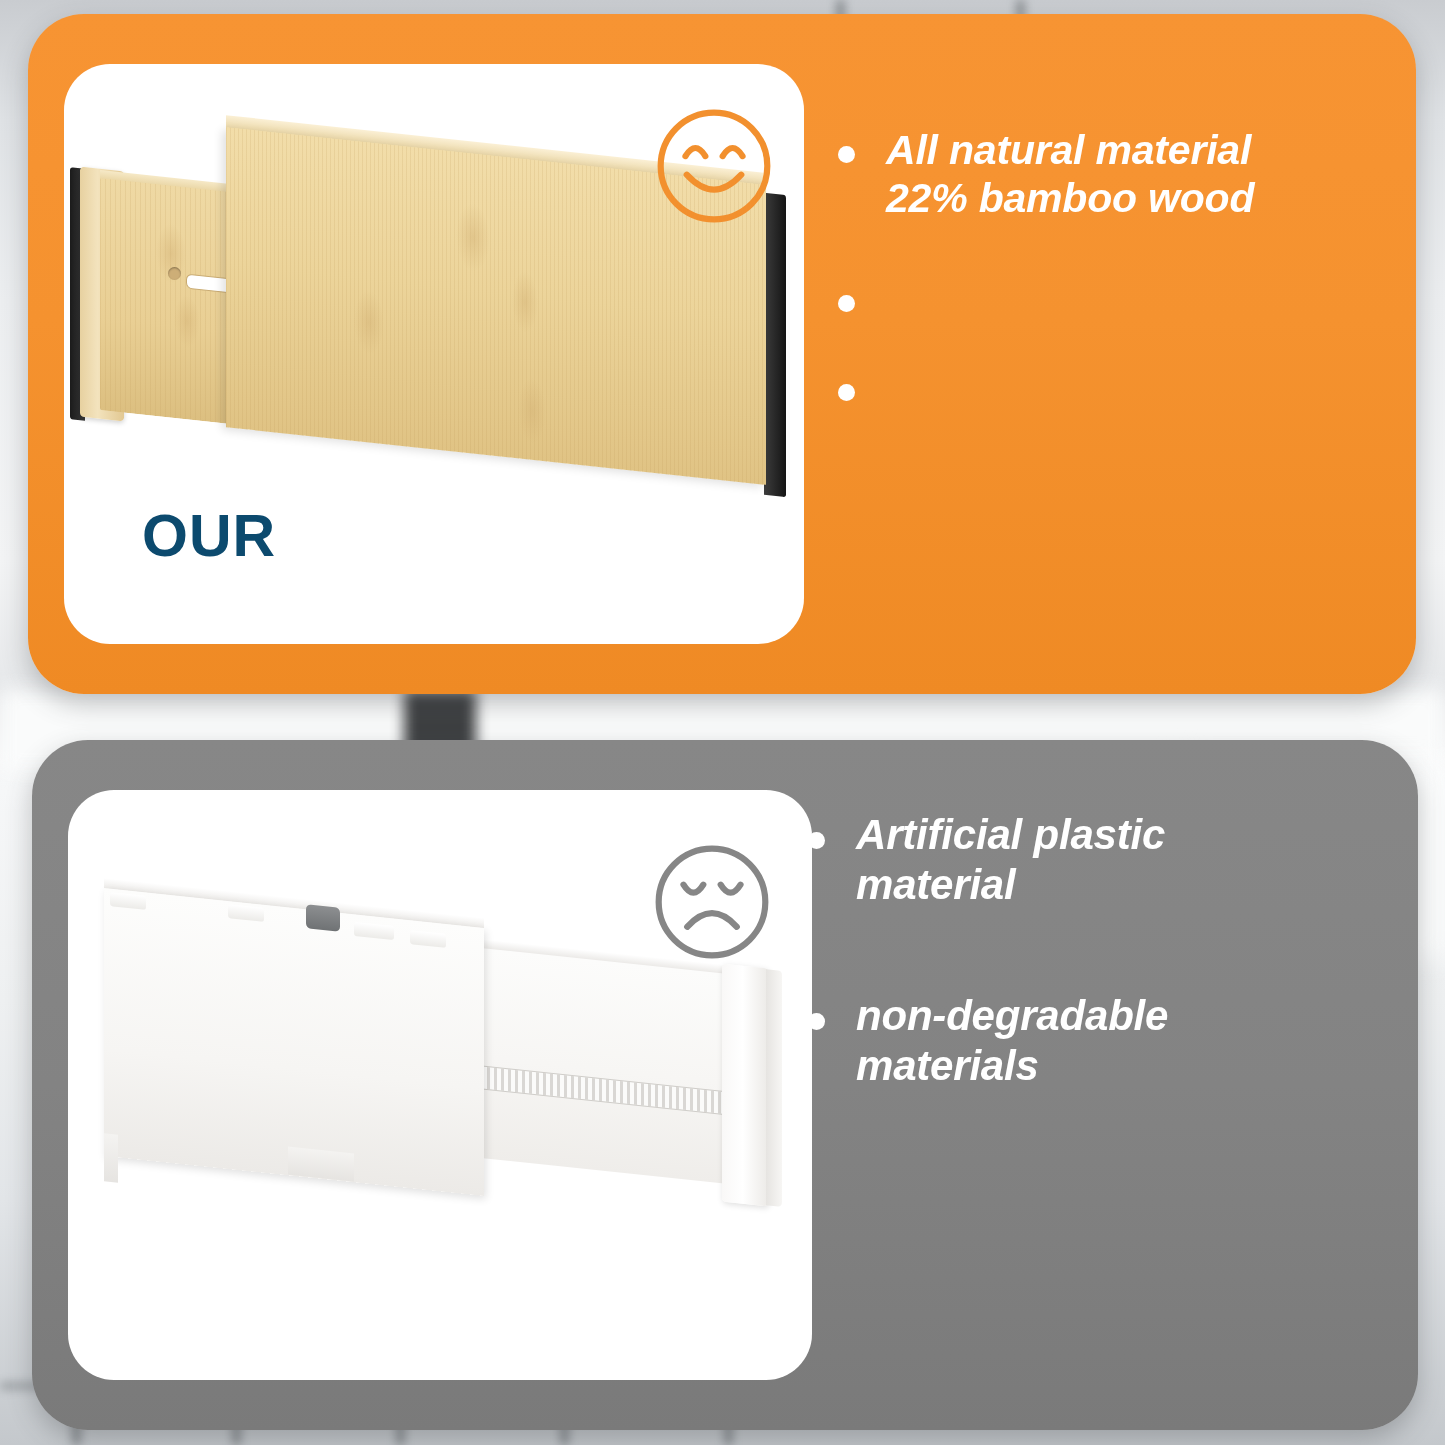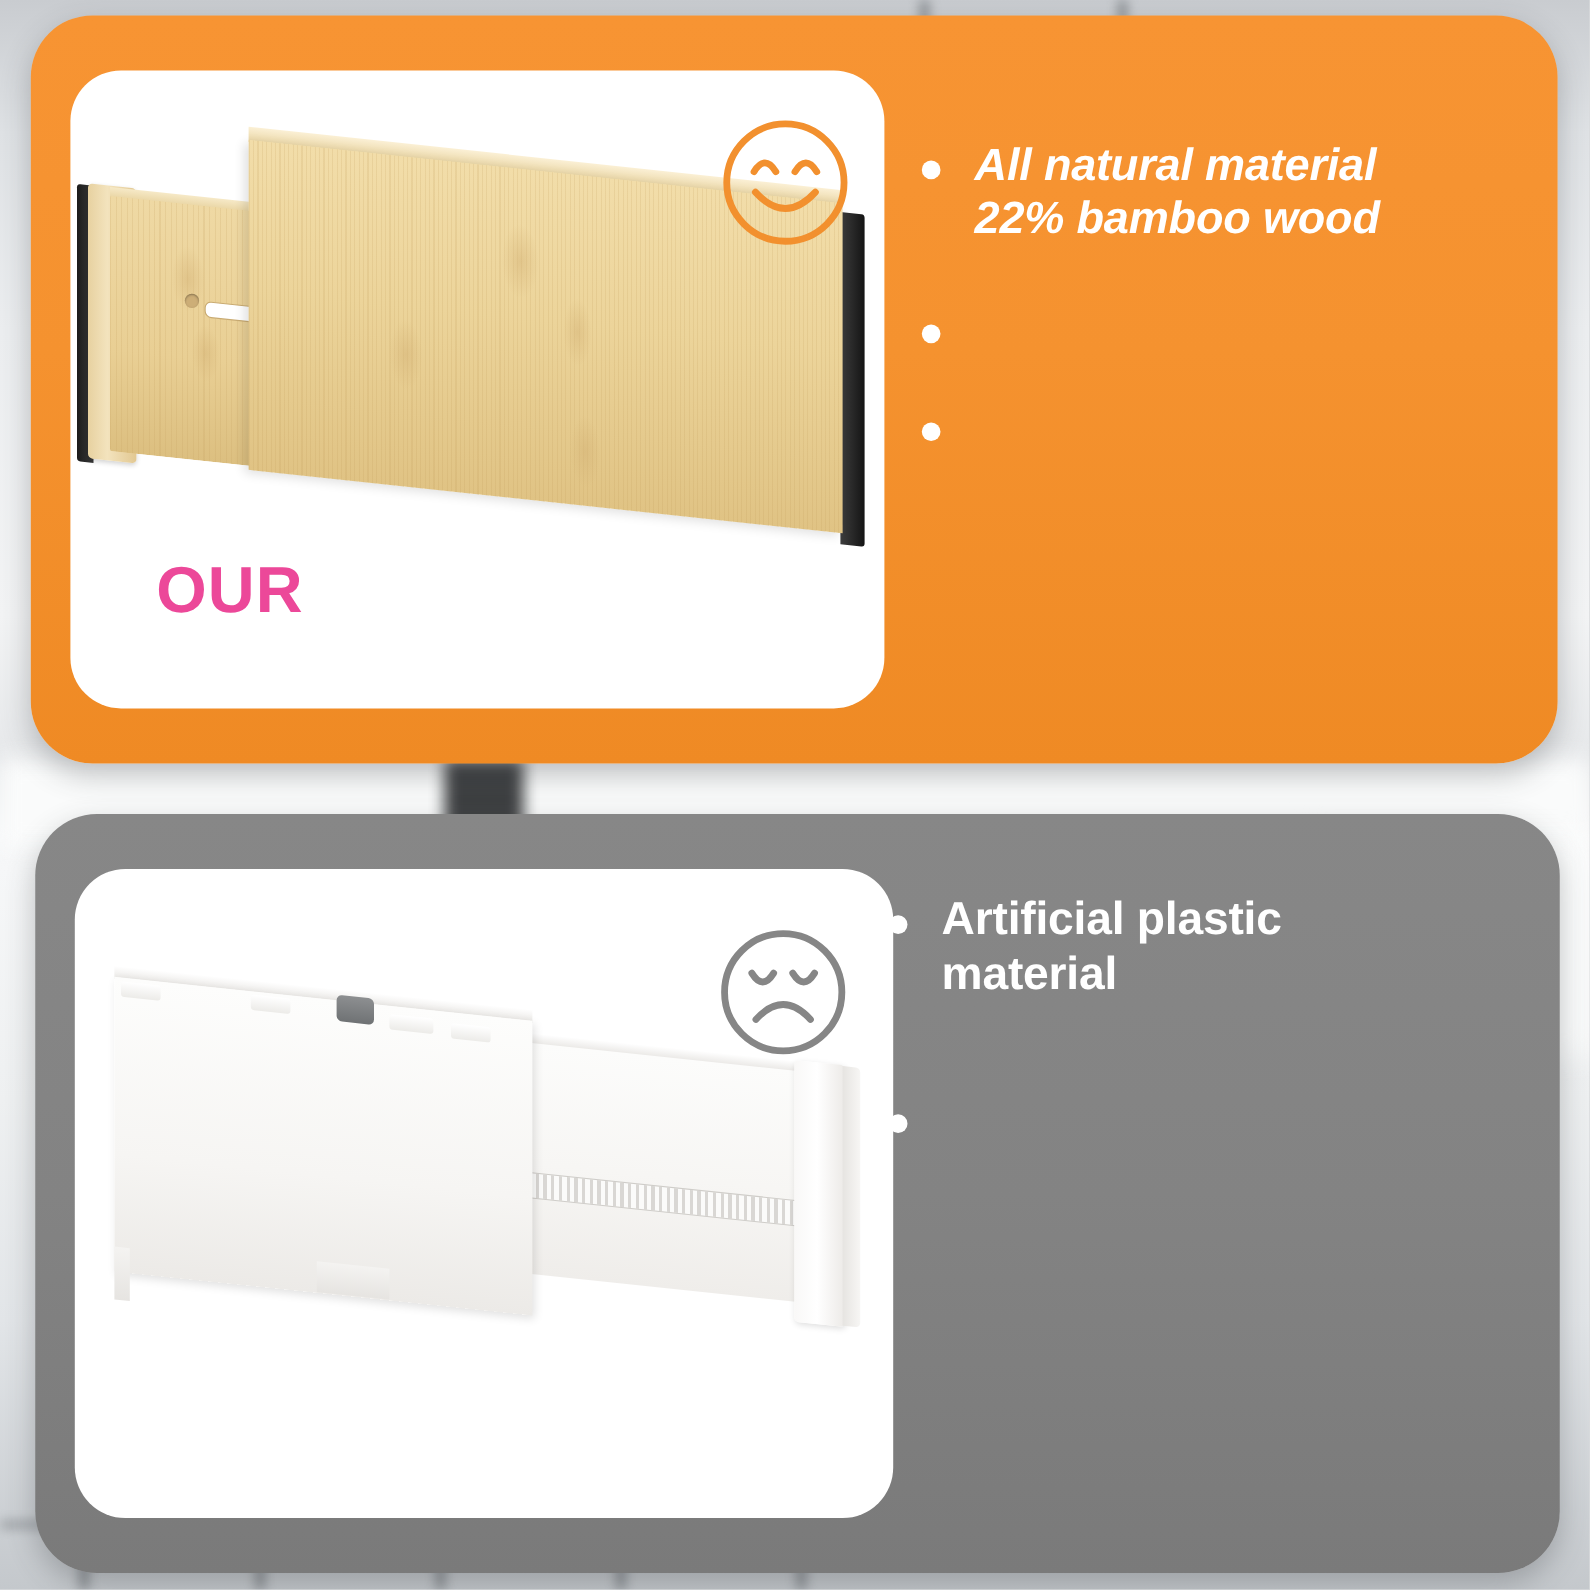--- a/index.html
+++ b/index.html
@@ -114,21 +114,21 @@
   .caption {
     position: absolute;
     font-size: 59px;
     font-weight: bold;
     letter-spacing: 1px;
     line-height: 1;
   }
   .caption.ours {
     left: 78px;
     bottom: 78px;
-    color: #ec4899;
+    color: #0c4a6e;
   }
   .caption.other {
     left: 82px;
     bottom: 72px;
     color: #7d7d7d;
   }
 
   
   .bullets {
     position: absolute;
@@ -161,21 +161,21 @@
 
   .bullet-text {
     font-size: 41px;
     font-weight: bold;
     line-height: 1.18;
     letter-spacing: -0.2px;
     white-space: pre-line;
   }
   .bullets.ours .bullet-text { font-style: italic; }
   .bullets.ours .bullet-row { margin-bottom: 52px; }
-  .bullets.other .bullet-row { margin-bottom: 82px; }
+  .bullets.other .bullet-row { margin-bottom: 82px; font-style: italic; }
   .bullets.other .bullet-text { font-size: 42px; }
 
   
   .product-wrap {
     position: absolute;
     inset: 0;
     overflow: hidden;
     border-radius: 46px;
   }
   .bamboo-back {
@@ -467,17 +467,19 @@
     </div>
 
     <div class="bullets other" style="position:absolute; left:776px; top:70px; width:600px;">
       <div class="bullet-row">
         <span class="dot"></span>
         <span class="bullet-text">Artificial plastic
 material</span>
       </div>
       <div class="bullet-row">
         <span class="dot"></span>
+        <span class="bullet-text">non-degradable
+materials</span>
       </div>
     </div>
   </div>
 
 </div>
 
 </body></html>

